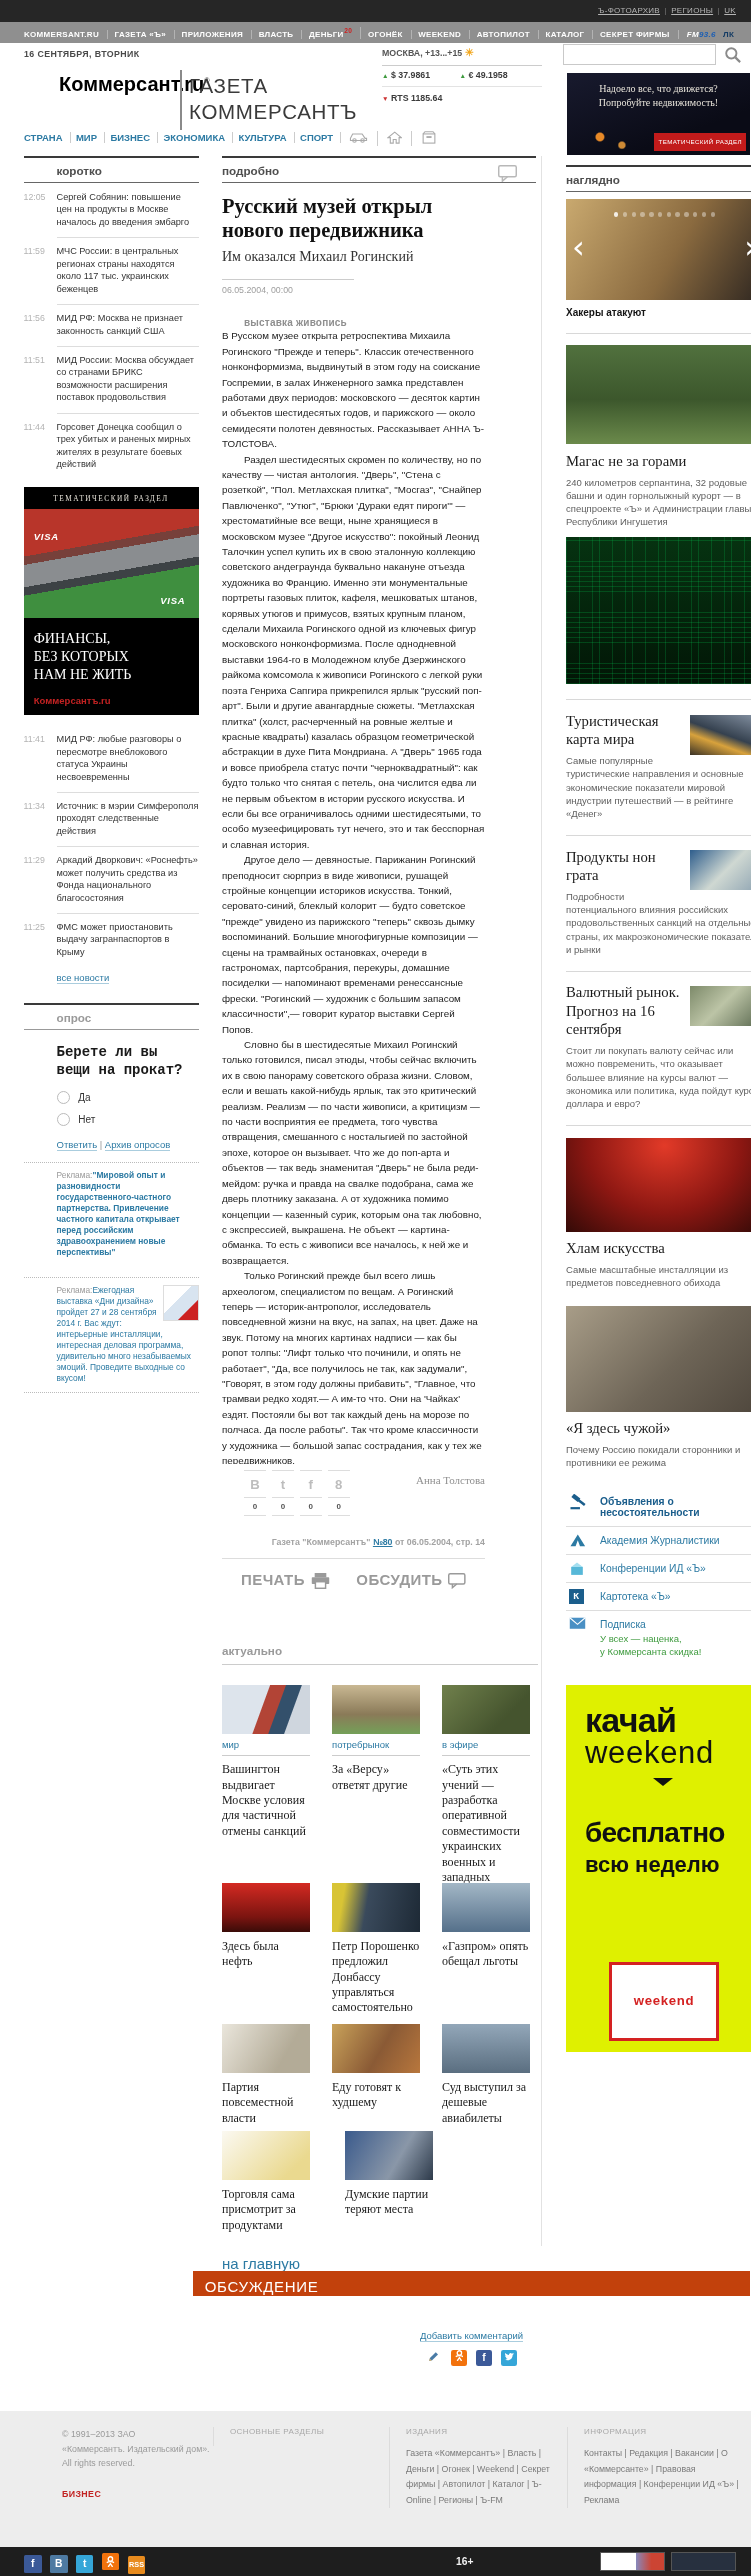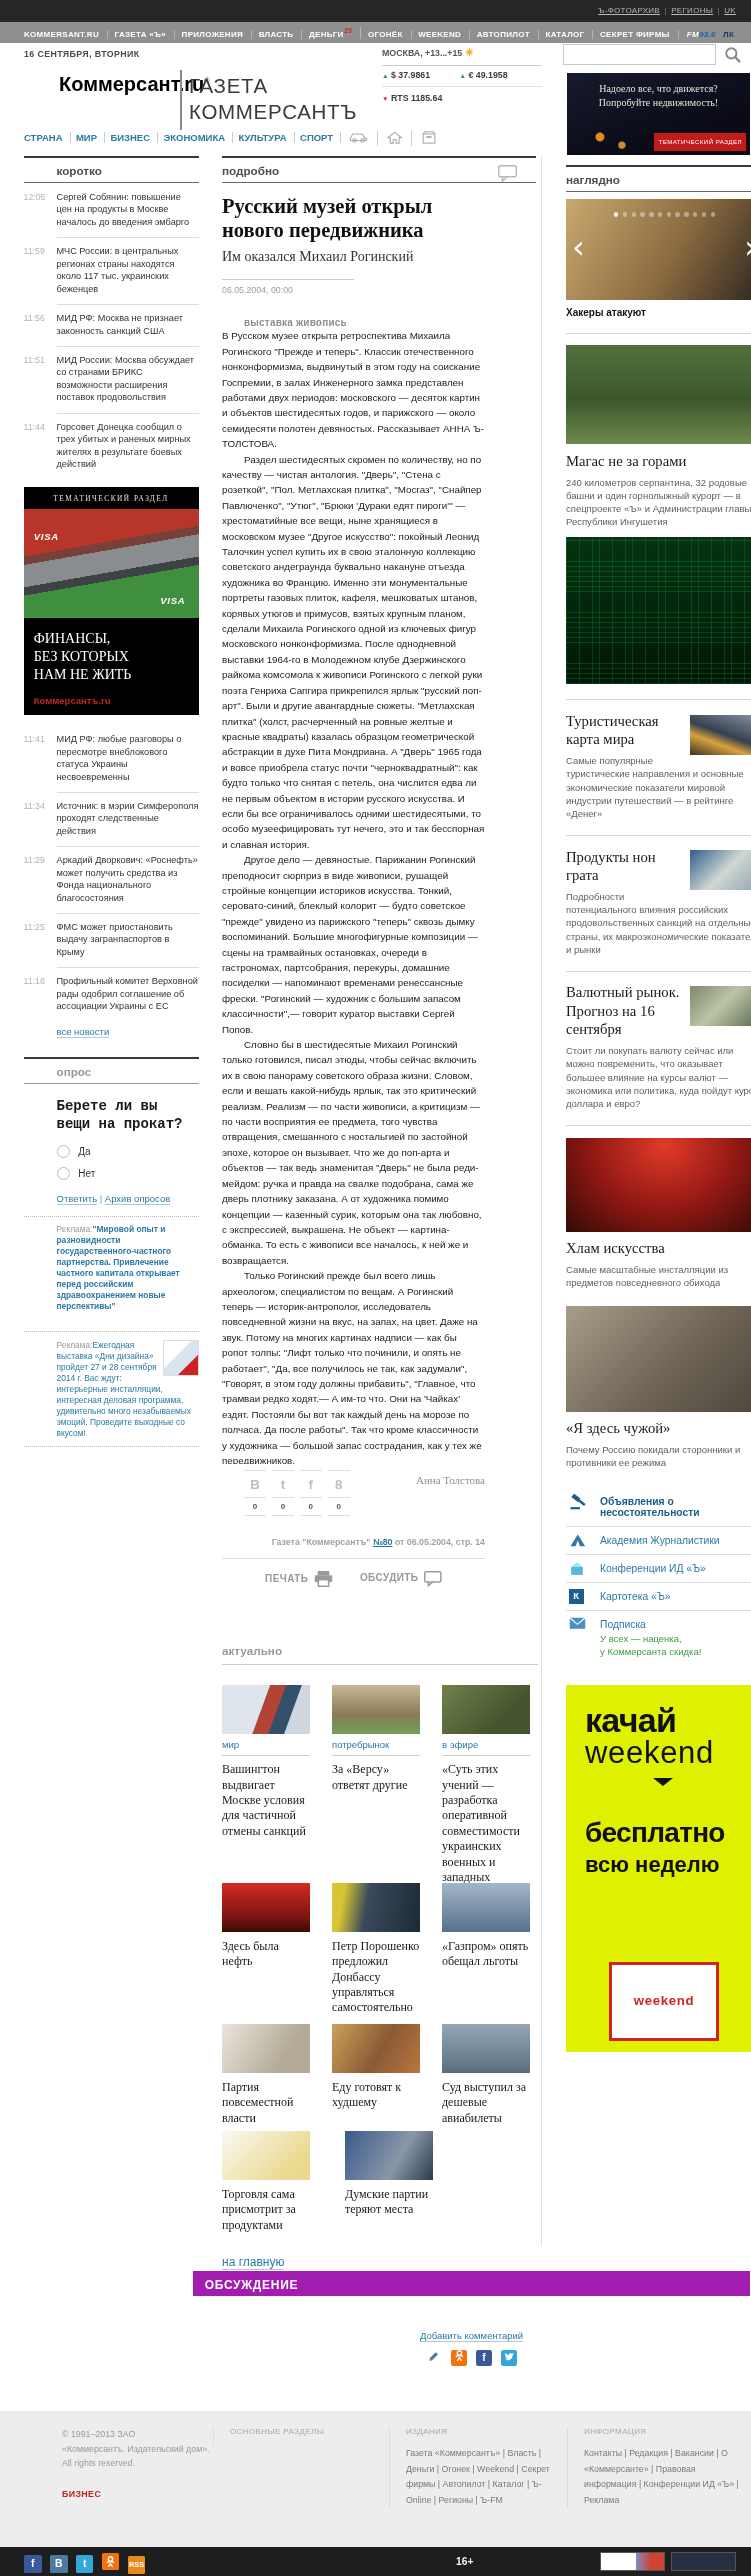--- a/index.html
+++ b/index.html
@@ -100,37 +100,37 @@
   .article-body p.first{text-indent:0;}
   .share{position:absolute;left:22px;top:1314px;}
   .share-cell{float:left;width:22px;margin-right:5.9px;text-align:center;cursor:pointer;}
   .share-ic{display:block;border-top:0.7px solid #ddd;border-bottom:0.7px solid #ddd;padding:3.7px 0;color:#bdbdbd;font-weight:bold;font-size:13.2px;height:19px;line-height:19px;}
   .share-cnt{display:block;border-bottom:0.7px solid #ddd;padding:3.7px 0;font-size:8px;font-weight:bold;color:#555;}
   .author{position:absolute;left:0;top:1318px;width:263px;text-align:right;color:#909090;font-size:11px;font-family:"Liberation Serif",serif;}
   .source{position:absolute;left:0;top:1381px;width:263px;text-align:right;font-size:8.8px;font-weight:bold;color:#a3a3a3;}
   .source .num{color:#2c7aa3;text-decoration:underline;cursor:pointer;}
   .btn-hr{position:absolute;left:0;top:1402px;width:263px;border-top:0.7px solid #ddd;}
   .action-btns{position:absolute;left:0;top:1415px;width:263px;text-align:center;}
-  .action-btn{display:inline-block;margin:0 11.7px;font-size:10px;font-weight:bold;color:#9a9a9a;letter-spacing:0.4px;cursor:pointer;vertical-align:middle;}
+  .action-btn{display:inline-block;margin:0 11.7px;font-size:15px;font-weight:bold;color:#9a9a9a;letter-spacing:0.4px;cursor:pointer;vertical-align:middle;}
   .action-btn svg{vertical-align:middle;margin-left:5.9px;}
 
   
   .actual{position:absolute;left:222px;top:1644px;width:316px;}
   .actual-header{font-size:11.7px;font-weight:bold;color:#9a9a9a;padding-bottom:6.6px;border-bottom:0.7px solid #ccc;}
   .a-row{display:flex;gap:22px;}
   .a-row1{margin-top:20.5px;height:198px;}
   .a-row2{height:141px;}
   .a-row3{height:107px;}
   .a-row4{height:112px;gap:35px;}
   .card{width:88px;}
   .card-img{width:88px;height:49px;cursor:pointer;}
   .card-cat{font-size:9.5px;color:#2c7aa3;padding:5.1px 0 4.4px;border-bottom:0.7px solid #ccc;margin-bottom:6.6px;cursor:pointer;}
   .card-title{font-family:"Liberation Serif",serif;font-size:12px;line-height:15.4px;color:#1a1a1a;cursor:pointer;}
   .no-cat{margin-top:6.6px;}
-  .home-link{display:inline-block;margin-top:11.7px;font-size:12px;color:#2c7aa3;border-bottom:0.7px solid #aacdde;cursor:pointer;}
+  .home-link{display:inline-block;margin-top:11.7px;font-size:15px;color:#2c7aa3;border-bottom:0.7px solid #aacdde;cursor:pointer;}
 
   
   .slider{position:relative;margin-top:7.3px;width:197px;height:101px;background:linear-gradient(120deg,#c9a96f 0 30%,#8a6a3f 55%,#2e2620);}
   .slider-dots{position:absolute;left:0;right:0;top:6.6px;text-align:center;}
   .slider-dots span{display:inline-block;width:4.4px;height:4.4px;border-radius:50%;background:rgba(255,255,255,.85);margin:0 2.2px;cursor:pointer;}
   .slider-dots span.dim{background:rgba(255,255,255,.4);}
   .slider-arrow{position:absolute;top:32px;font-size:32px;line-height:32px;color:#fff;cursor:pointer;font-family:"DejaVu Sans",sans-serif;}
   .slider-arrow.left{left:5.9px;}
   .slider-arrow.right{right:5.9px;}
   .slider-caption{font-size:10px;font-weight:bold;color:#151515;margin-top:6.6px;cursor:pointer;}
@@ -162,21 +162,21 @@
   .wk1{font-size:34px;font-weight:bold;color:#111;line-height:32px;letter-spacing:-0.7px;}
   .wk2{font-size:31px;font-weight:normal;color:#111;line-height:34px;letter-spacing:0.7px;}
   .wk-chevron{width:0;height:0;border-left:10.3px solid transparent;border-right:10.3px solid transparent;border-top:8.8px solid #111;margin:7.3px 0 0 68px;}
   .wk3{font-size:28px;font-weight:bold;color:#111;margin-top:31px;letter-spacing:-0.7px;}
   .wk4{font-size:22px;font-weight:bold;color:#111;margin-top:2.9px;}
   .wk-cover{position:absolute;left:43px;bottom:11.7px;width:110px;height:79px;background:#fff;border:3.7px solid #d42222;box-sizing:border-box;text-align:center;}
   .wk-cover span{display:inline-block;margin-top:28px;color:#d42222;font-weight:bold;font-size:13.2px;letter-spacing:0.7px;}
 
   
   .discussion{position:absolute;left:193px;top:2271px;width:557px;}
-  .disc-band{height:25px;background:#a21caf;color:#fff;font-weight:bold;font-size:12px;letter-spacing:0.7px;box-sizing:border-box;padding:6.6px 0 0 11.7px;}
+  .disc-band{height:25px;background:#c2410c;color:#fff;font-weight:normal;font-size:15px;letter-spacing:0.7px;box-sizing:border-box;padding:6.6px 0 0 11.7px;}
   .disc-add{text-align:center;margin-top:34px;font-size:9.5px;color:#2c7aa3;}
   .disc-add span{border-bottom:0.7px solid #aacdde;cursor:pointer;}
   .disc-icons{text-align:center;margin-top:8.8px;}
   .disc-ic{display:inline-block;width:16px;height:16px;margin:0 2.9px;vertical-align:middle;text-align:center;line-height:16px;font-weight:bold;color:#fff;font-size:10.3px;cursor:pointer;border-radius:2.2px;}
   .ic-ok{background:#f2720c;}
   .ic-fb{background:#3b5998;}
   .ic-tw{background:#35a6d8;}
 
   
   .footer{position:absolute;left:0;top:2411px;width:752px;height:136px;background:#ededed;box-sizing:border-box;padding-top:16px;font-size:8.8px;}
@@ -309,24 +309,20 @@
       <span class="news-time">11:34</span>
       <span class="news-text">Источник: в мэрии Симферополя проходят следственные действия</span>
     </div>
     <div class="news-item">
       <span class="news-time">11:29</span>
       <span class="news-text">Аркадий Дворкович: «Роснефть» может получить средства из Фонда национального благосостояния</span>
     </div>
     <div class="news-item">
       <span class="news-time">11:25</span>
       <span class="news-text">ФМС может приостановить выдачу загранпаспортов в Крыму</span>
-    </div>
-    <div class="news-item">
-      <span class="news-time">11:18</span>
-      <span class="news-text">Профильный комитет Верховной рады одобрил соглашение об ассоциации Украины с ЕС</span>
     </div>
 
     <span class="all-news">все новости</span>
 
     <div class="poll-wrap">
       <div class="poll-header">опрос</div>
       <div class="poll-q">Берете ли вы вещи на прокат?</div>
       <label class="poll-opt">
           <span class="radio"></span>
           <span>Да</span>

